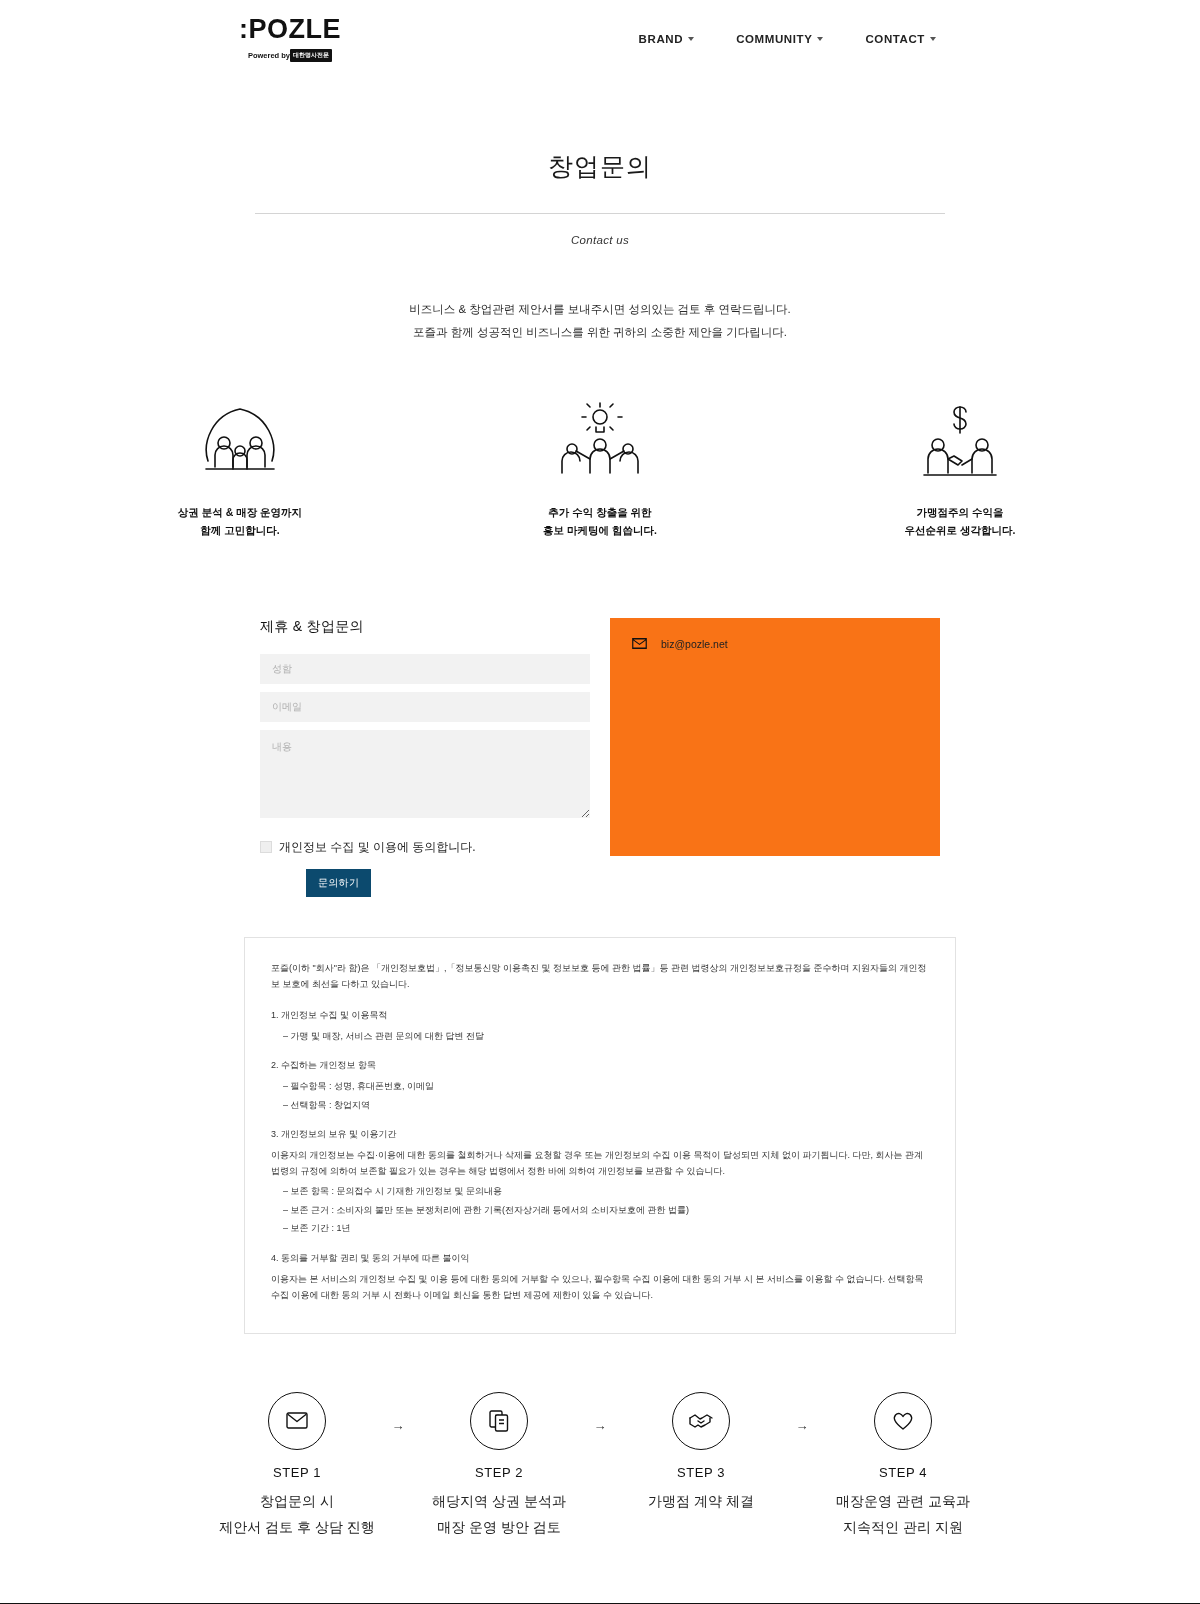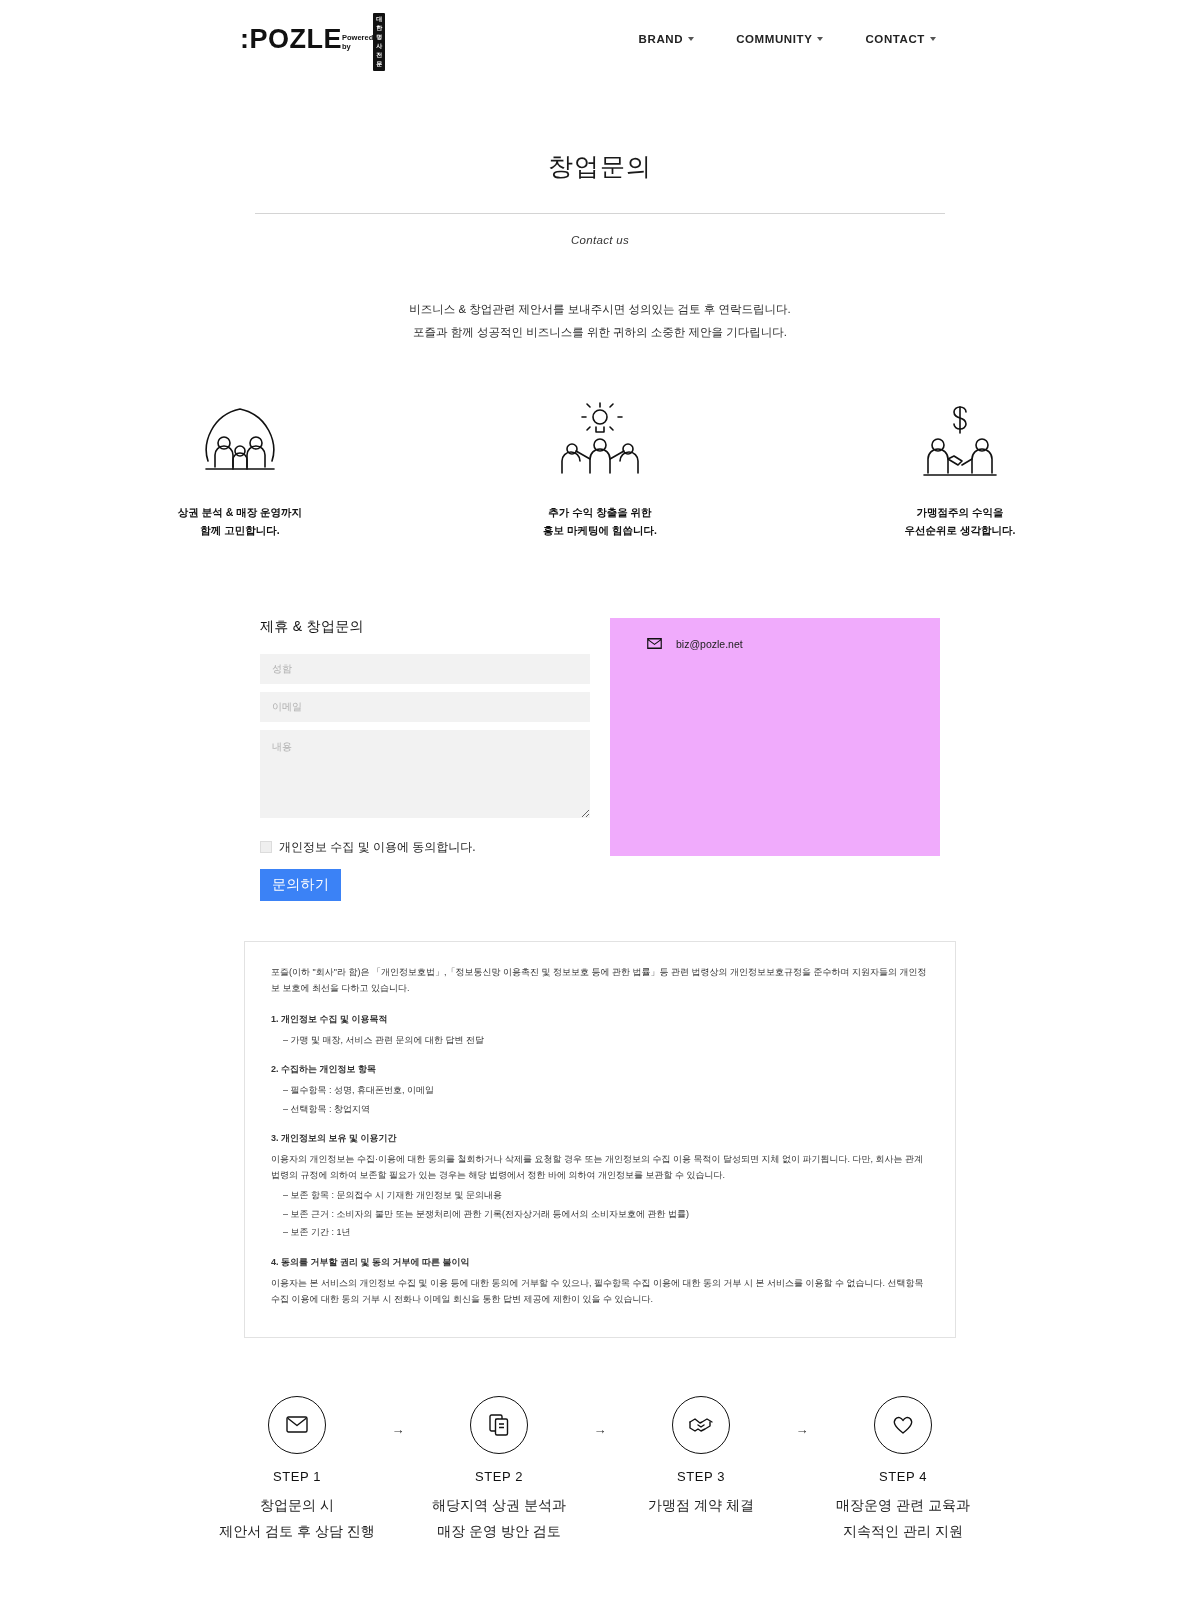--- a/index.html
+++ b/index.html
@@ -16,20 +16,21 @@
   .site-header {
     height: 78px;
     display: flex;
     align-items: center;
     padding: 0 64px 0 0;
     background: #fff;
   }
   .logo-wrap {
     margin-left: 240px;
     display: flex;
+    flex-direction: column;
     align-items: center;
     width: 100px;
   }
   .logo-main {
     font-size: 27px;
     font-weight: 800;
     letter-spacing: 0.5px;
     line-height: 1;
     color: #111;
   }
@@ -169,51 +170,52 @@
   .checkbox {
     width: 12px; height: 12px;
     background: #efefef;
     border: 1px solid #dcdcdc;
     display: inline-block;
     cursor: pointer;
   }
   .agree-label { font-size: 12px; color: #222; }
   .submit-btn {
     margin-top: 13px;
-    background: #3b82f6;
+    background: #0c4a6e;
     color: #fff;
     border: none;
-    font-size: 14px;
+    font-size: 10px;
     padding: 7px 12px;
     cursor: pointer;
     font-family: inherit;
     letter-spacing: .3px;
+    margin-left: 46px;
   }
   .info-col {
     width: 330px;
     height: 238px;
-    background: #f0abfc;
-    padding: 20px 37px;
+    background: #f97316;
+    padding: 20px 22px;
   }
   .info-row { display: flex; align-items: center; gap: 14px; }
   .mail-icon { color: #111; display: flex; align-items: center; }
   .info-text { font-size: 10.5px; color: #222; }
 
   
   .privacy-box {
     width: 712px;
     margin: 40px auto 0;
     border: 1px solid #e2e2e2;
     padding: 22px 26px 26px;
     font-size: 9px;
     line-height: 1.85;
     color: #333;
   }
   .privacy-box p { margin: 0 0 14px; }
-  .privacy-box .sec-title { margin: 0 0 4px; font-weight: bold; }
+  .privacy-box .sec-title { margin: 0 0 4px; }
   .privacy-box .indent { padding-left: 12px; margin: 0 0 2px; }
   .privacy-box .block { margin-bottom: 13px; }
   .privacy-box .body { margin: 0 0 3px; }
 
   
   .steps {
     margin-top: 58px;
     display: flex;
     justify-content: center;
     align-items: flex-start;

